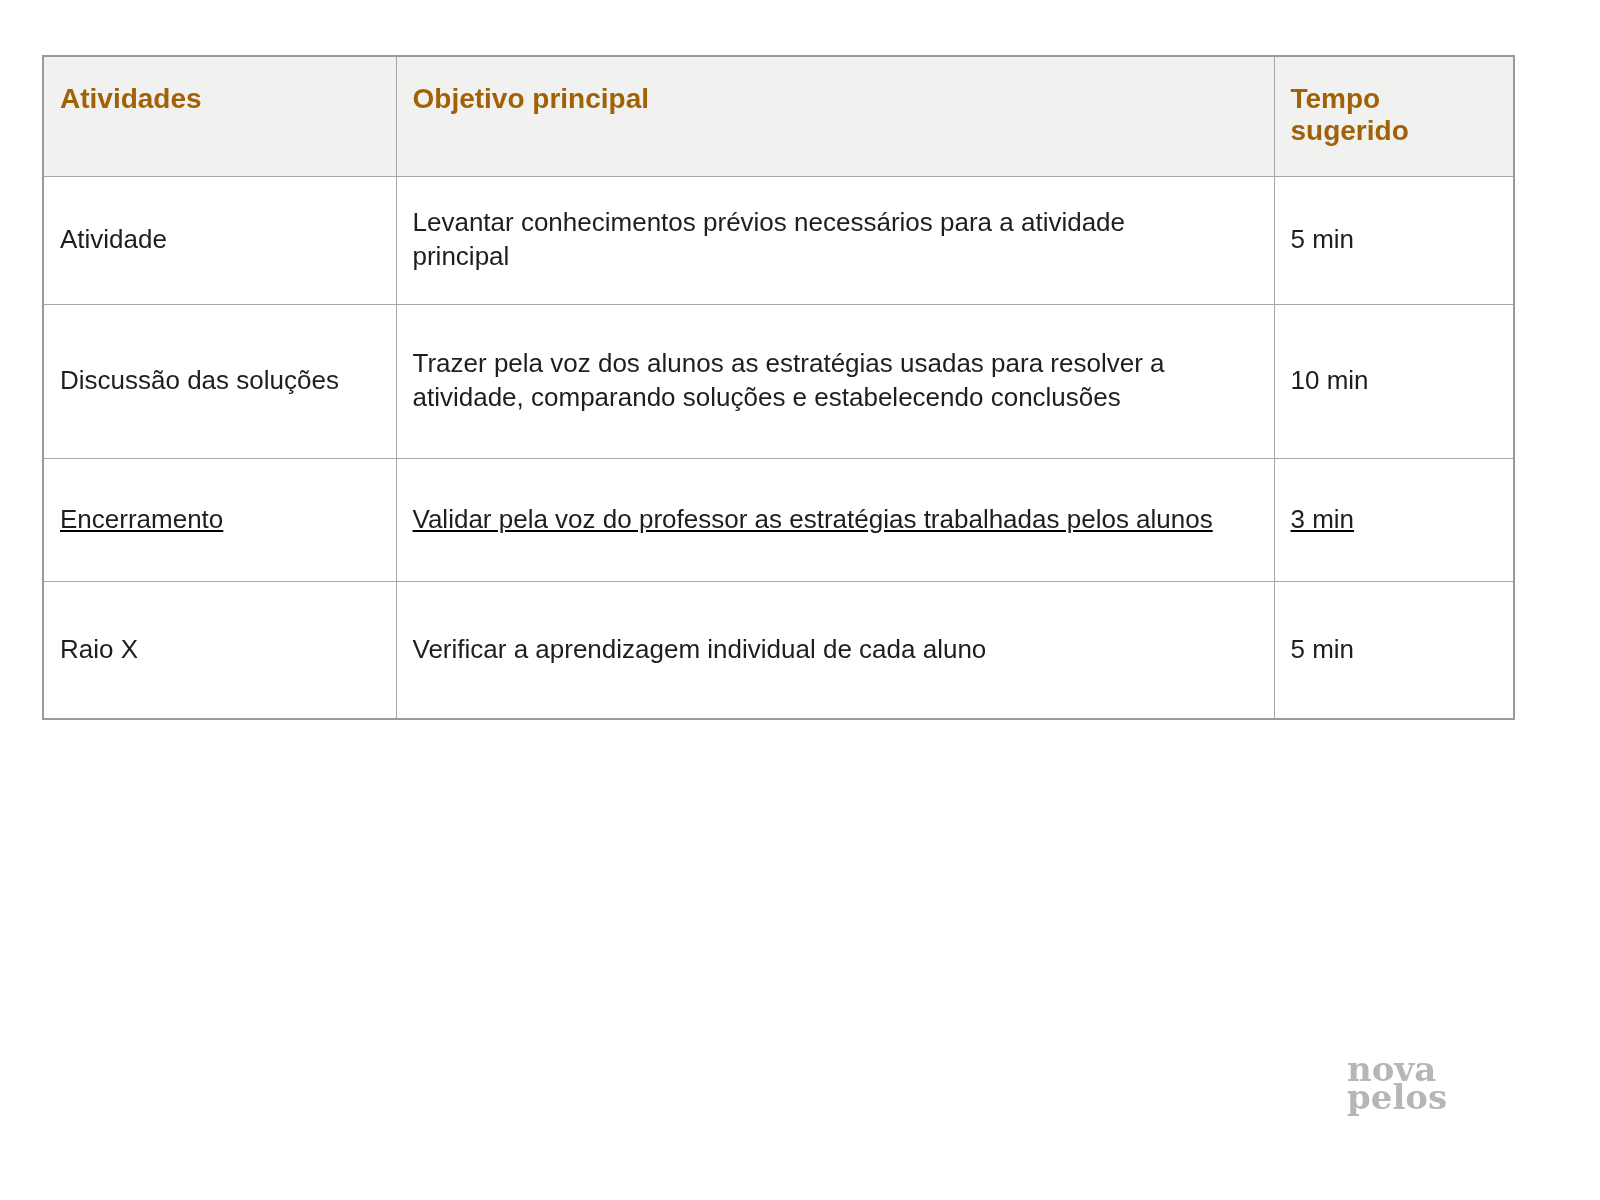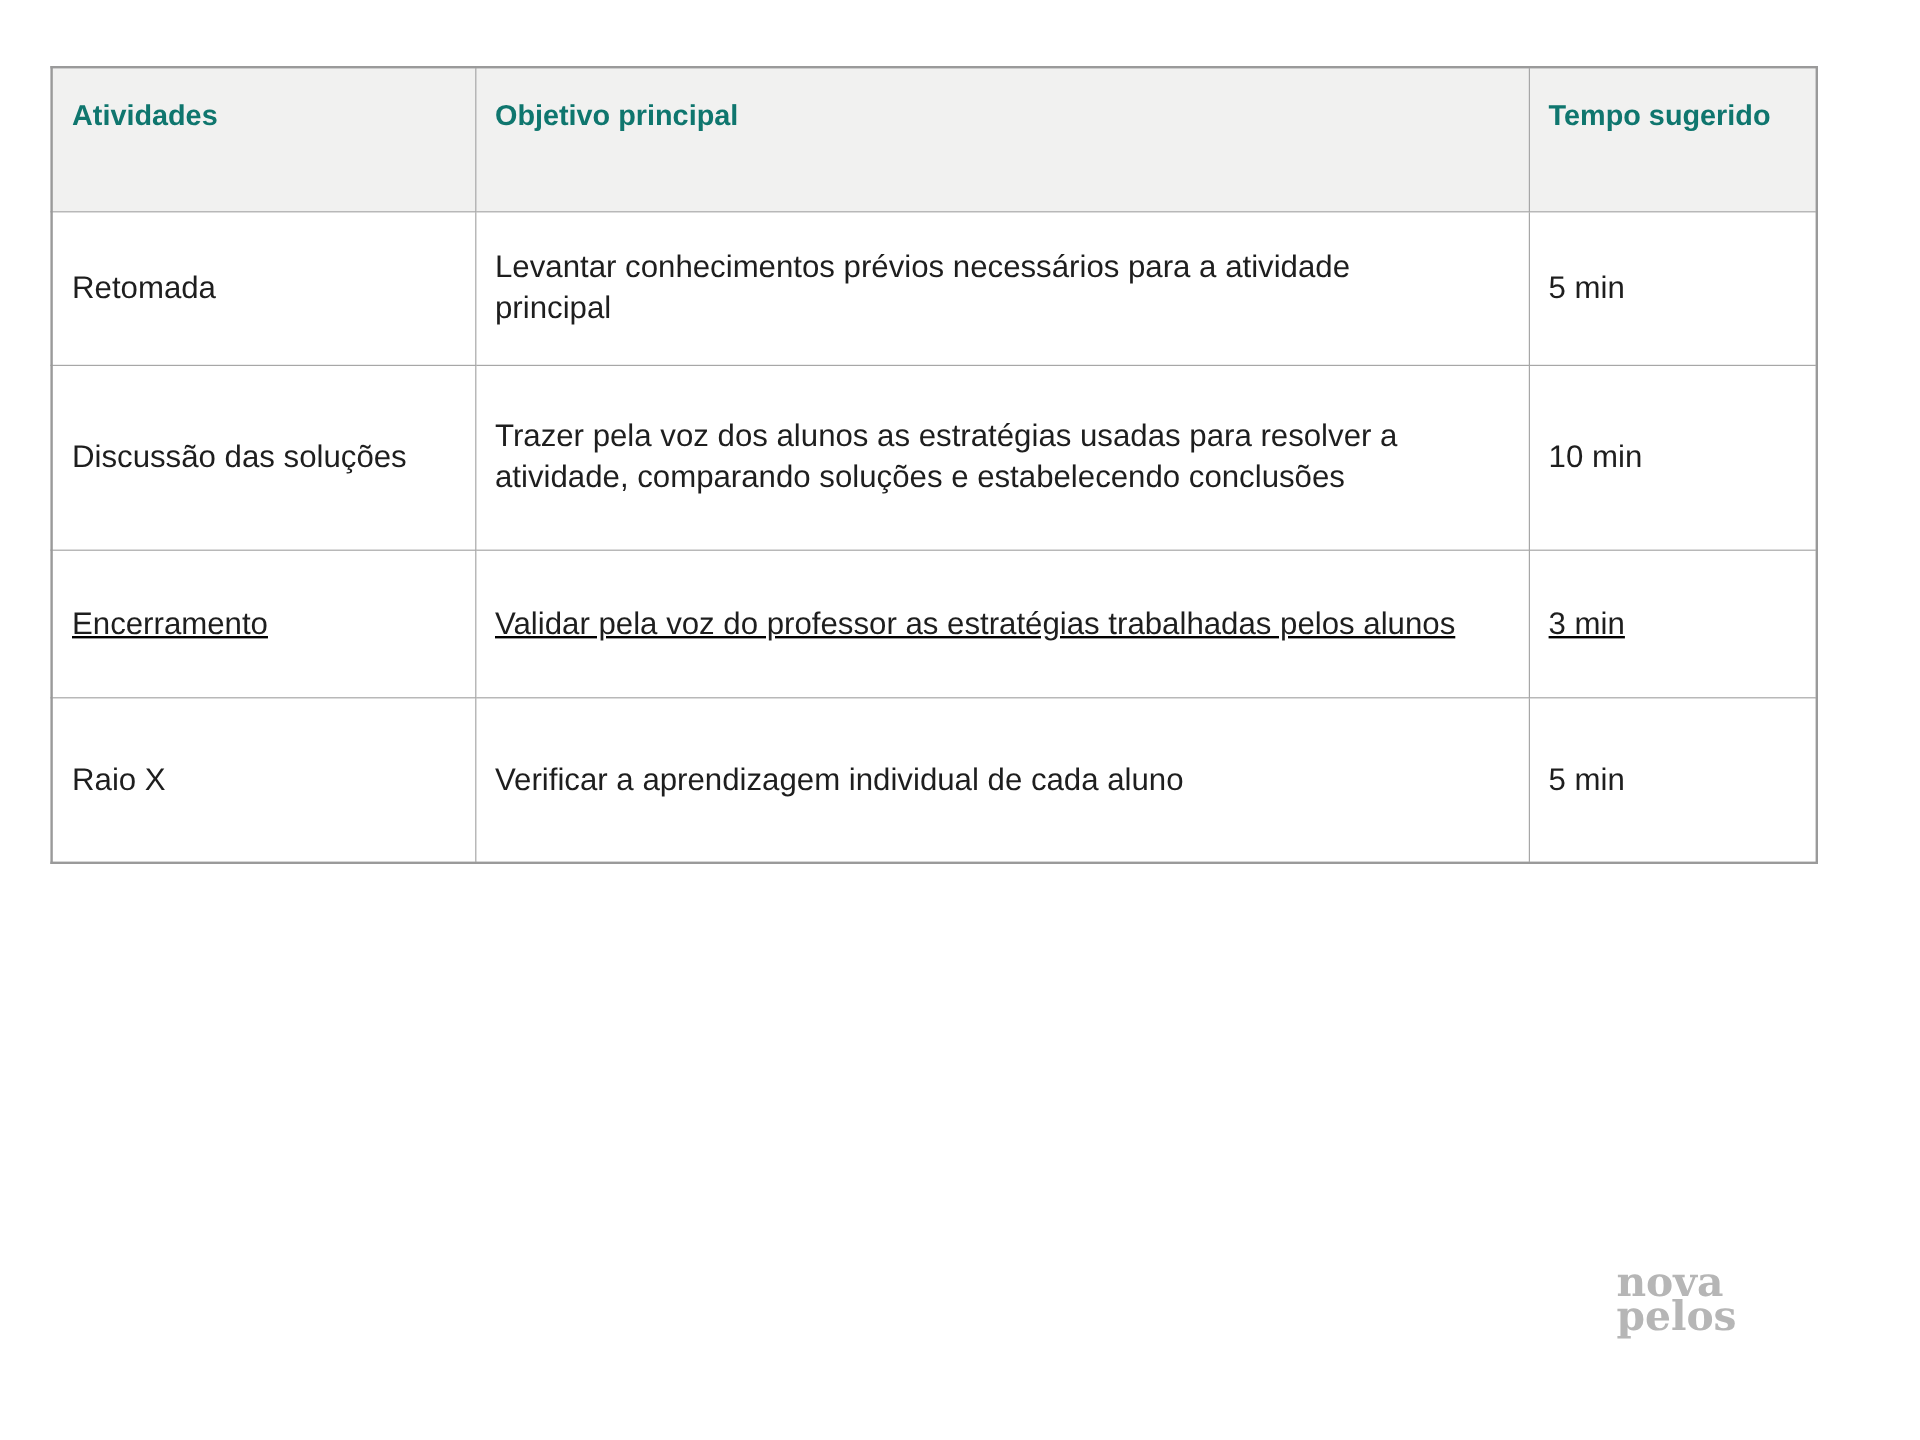--- a/index.html
+++ b/index.html
@@ -37,23 +37,23 @@
   .activities-table tbody tr:nth-child(2){height:154px;}
   .activities-table tbody tr:nth-child(3){height:123px;text-decoration:underline;}
   .activities-table tbody tr:nth-child(4){height:138px;}
   .activities-table tbody tr:nth-child(5){height:270px;}
 
   .activities-table th{
     background:var(--header-bg);
     text-align:left;
     vertical-align:top;
     padding:26px 16px 8px 16px;
-    font-size:24px;
+    font-size:28px;
     font-weight:bold;
-    color:#0f766e;
+    color:#a16207;
     line-height:1.15;
   }
   .activities-table td{
     vertical-align:middle;
     font-size:26px;
     color:var(--text);
     line-height:1.3;
     padding:6px 16px;
   }
   .col-activity{width:353px;}
@@ -81,21 +81,21 @@
   <table class="activities-table">
     <thead>
       <tr id="header-row">
           <th class="col-activity">Atividades</th>
           <th class="col-objective">Objetivo principal</th>
           <th class="col-time">Tempo sugerido</th>
         </tr>
     </thead>
     <tbody id="table-body">
         <tr>
-          <td class="col-activity">Retomada</td>
+          <td class="col-activity">Atividade</td>
           <td class="col-objective">Levantar conhecimentos prévios necessários para a atividade principal</td>
           <td class="col-time">5 min</td>
         </tr>
         <tr>
           <td class="col-activity">Discussão das soluções</td>
           <td class="col-objective">Trazer pela voz dos alunos as estratégias usadas para resolver a atividade, comparando soluções e estabelecendo conclusões</td>
           <td class="col-time">10 min</td>
         </tr>
         <tr>
           <td class="col-activity">Encerramento</td>

